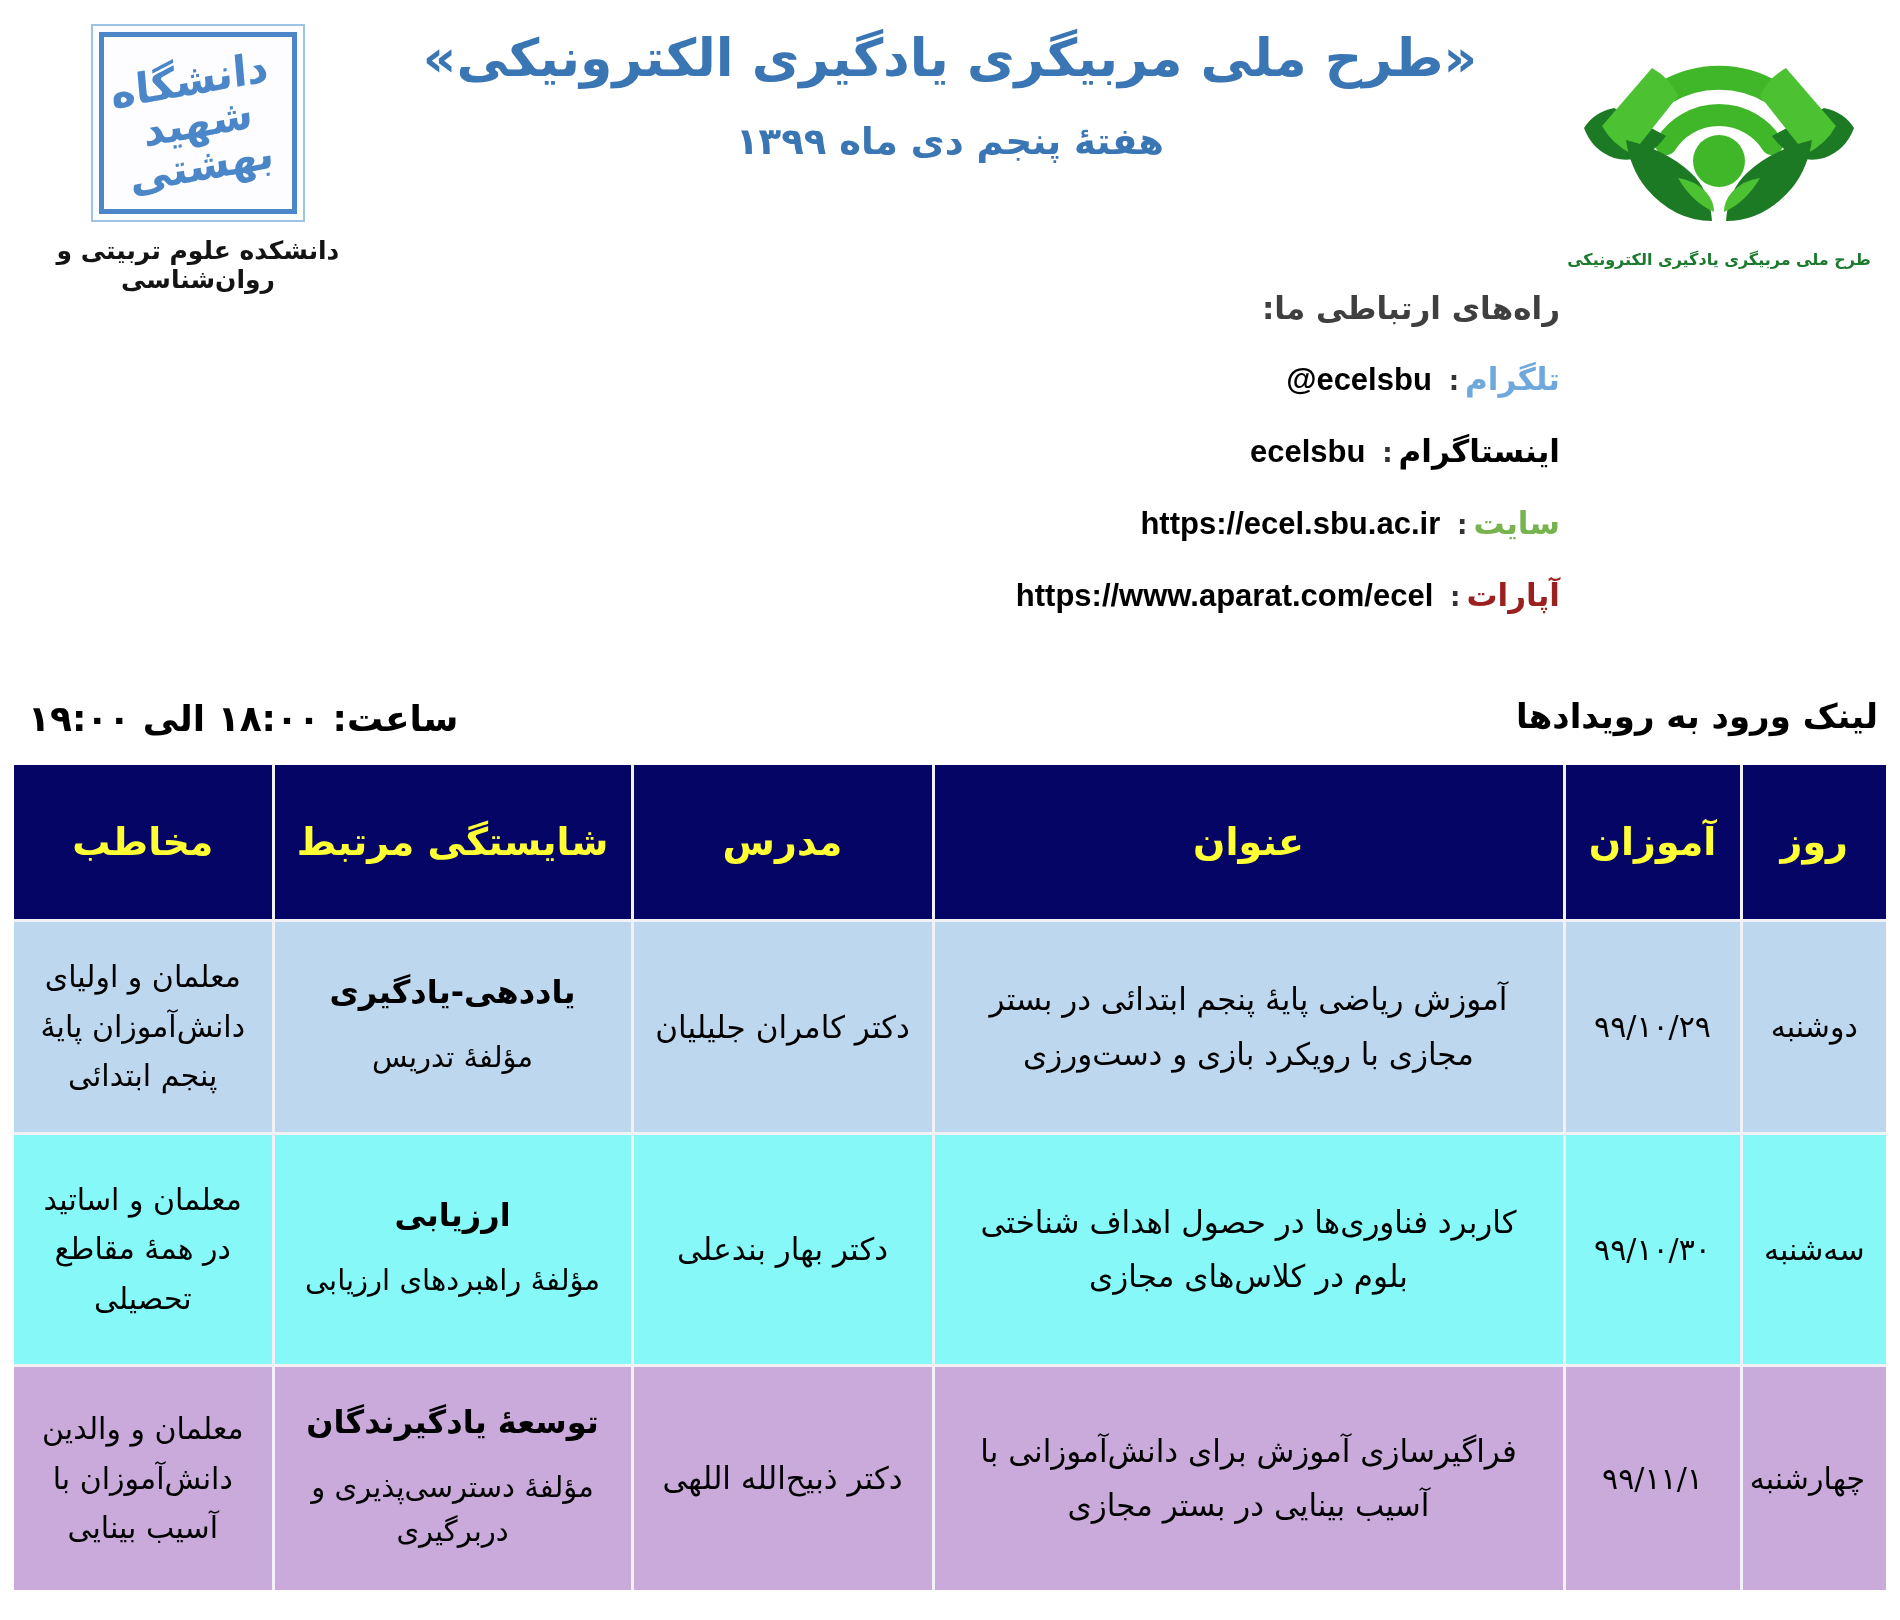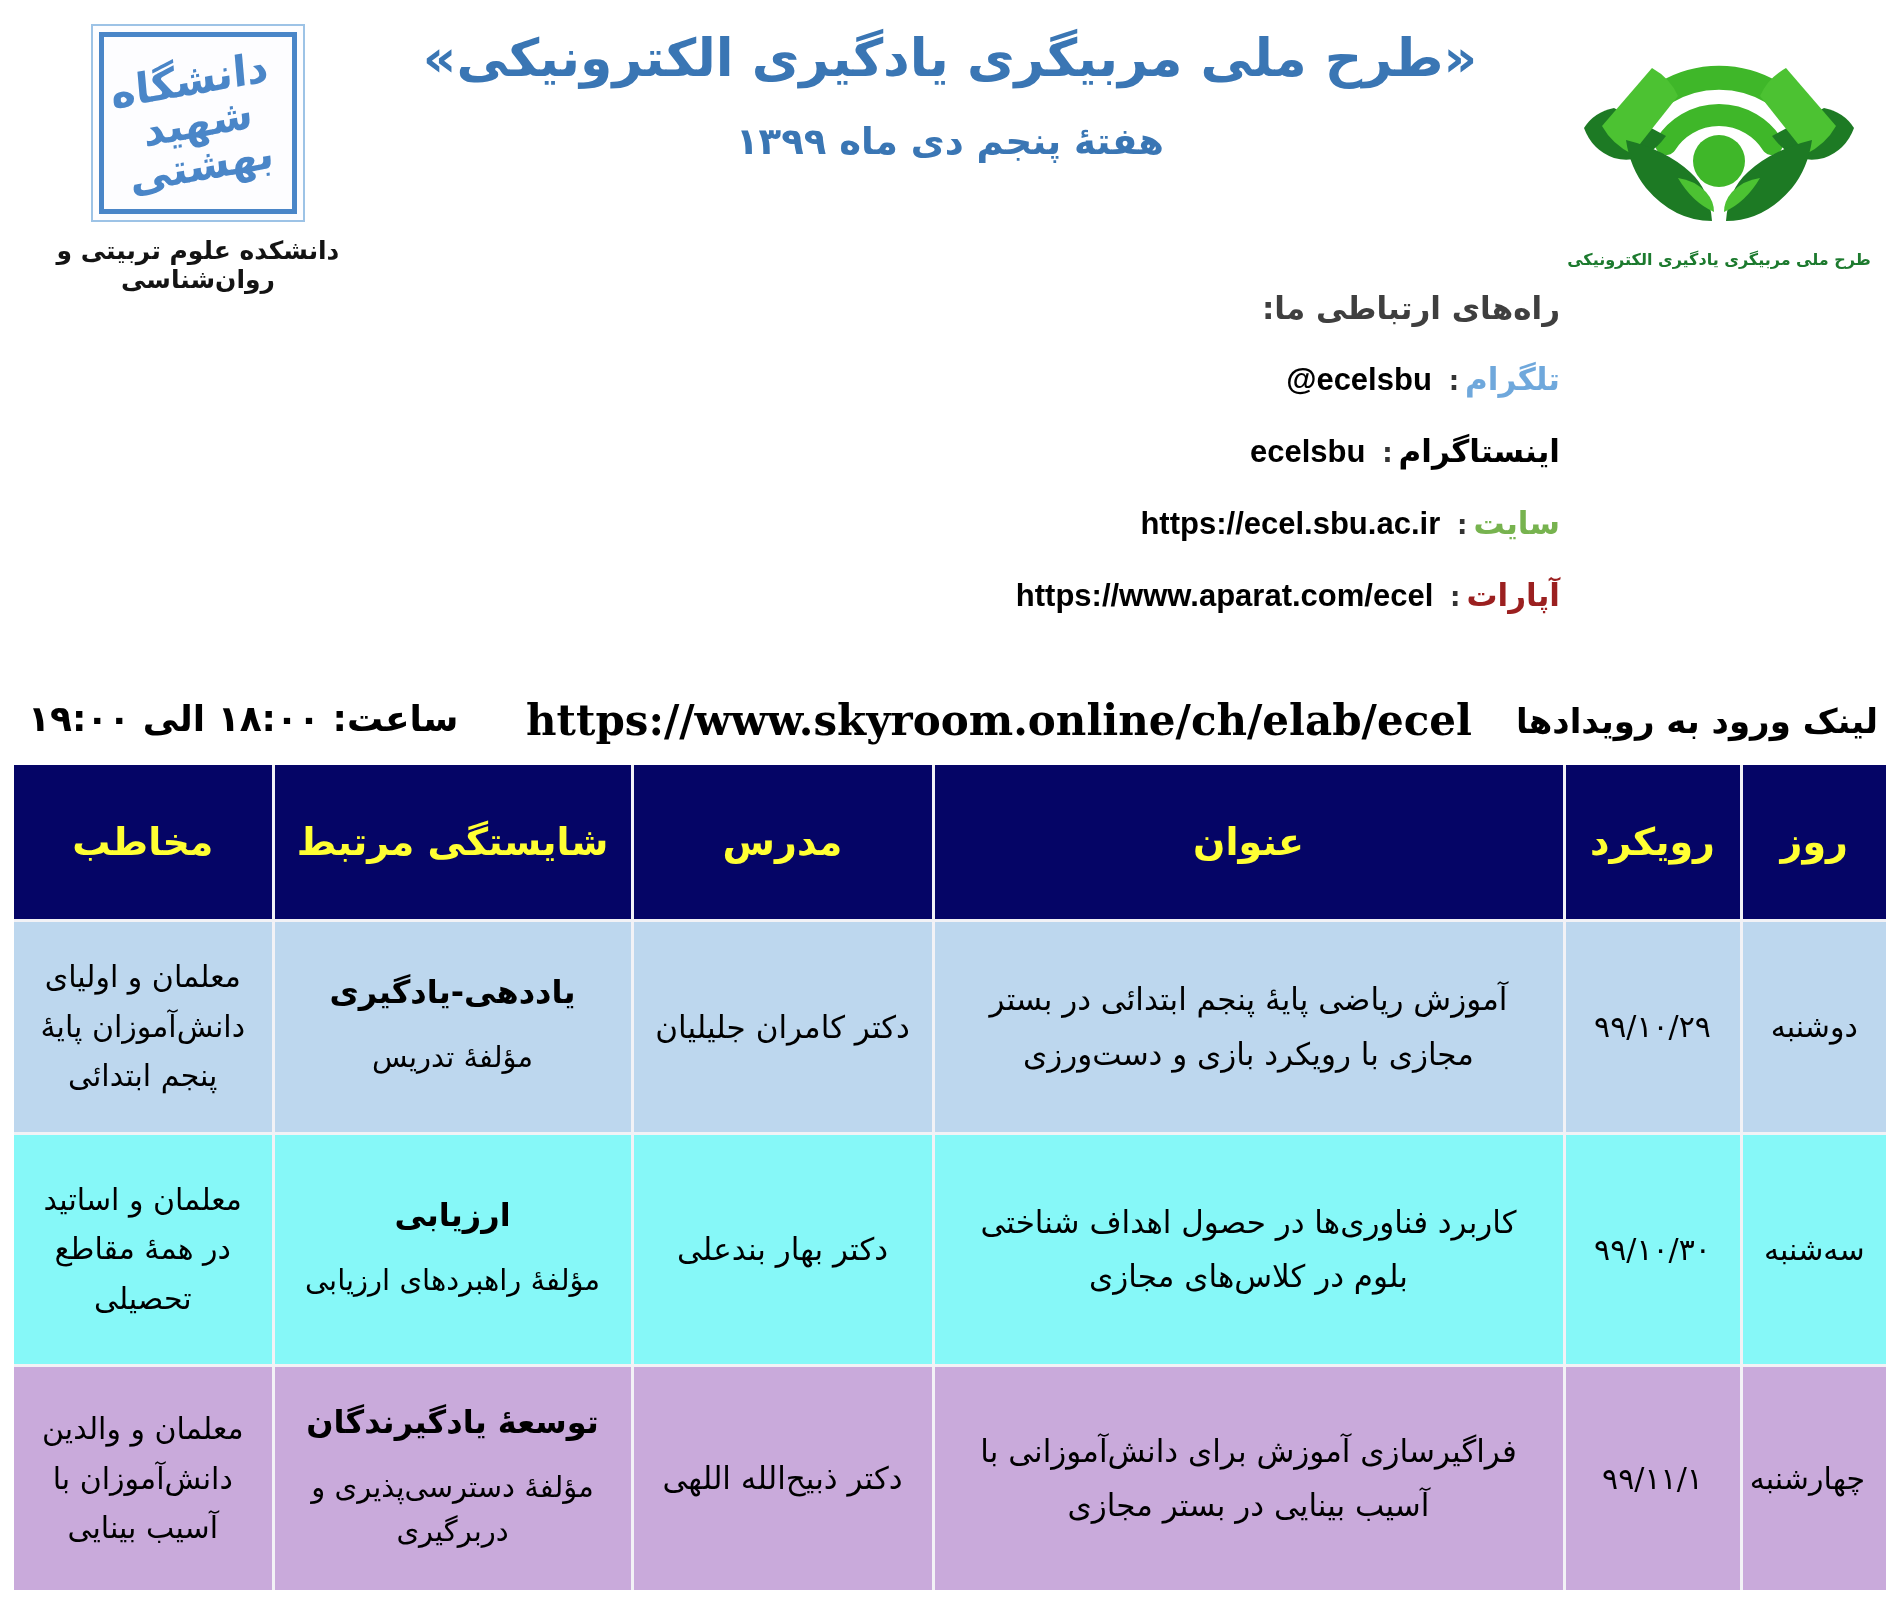--- a/index.html
+++ b/index.html
@@ -115,37 +115,36 @@
       <path d="M152,205 Q190,205 218,172 Q234,152 238,124 Q198,134 174,156 Q154,174 152,205 Z" fill="#1d7a24"></path>
 
       <path d="M140,196 Q118,186 104,162 Q120,164 132,176 Q140,185 140,196 Z" fill="#4cc232"></path>
       <path d="M150,196 Q172,186 186,162 Q170,164 158,176 Q150,185 150,196 Z" fill="#4cc232"></path>
     </svg>
     <div class="program-caption">طرح ملی مربیگری یادگیری الکترونیکی</div>
   </div>
 
   <div class="event-link">
     <span class="event-link-label">لینک ورود به رویدادها</span>
-    <span class="event-link-url">https://www.skyroom.online/ch/elab/ecel</span>
   </div>
   <div class="event-time">ساعت: ۱۸:۰۰ الی ۱۹:۰۰</div>
 
   <table class="schedule">
     <colgroup>
       <col style="width:145px">
         <col style="width:177px">
         <col style="width:631px">
       <col style="width:301px">
         <col style="width:359px">
         <col style="width:259px">
     </colgroup>
     <thead>
       <tr>
         <th>روز</th>
-        <th>رویکرد</th>
+        <th>آموزان</th>
         <th>عنوان</th>
         <th>مدرس</th>
         <th>شایستگی مرتبط</th>
         <th>مخاطب</th>
       </tr>
     </thead>
     <tbody>
       <tr class="row-1" style="background-color: rgb(189, 215, 238);">
         <td class="c-day">دوشنبه</td>
         <td class="c-date">۹۹/۱۰/۲۹</td>

